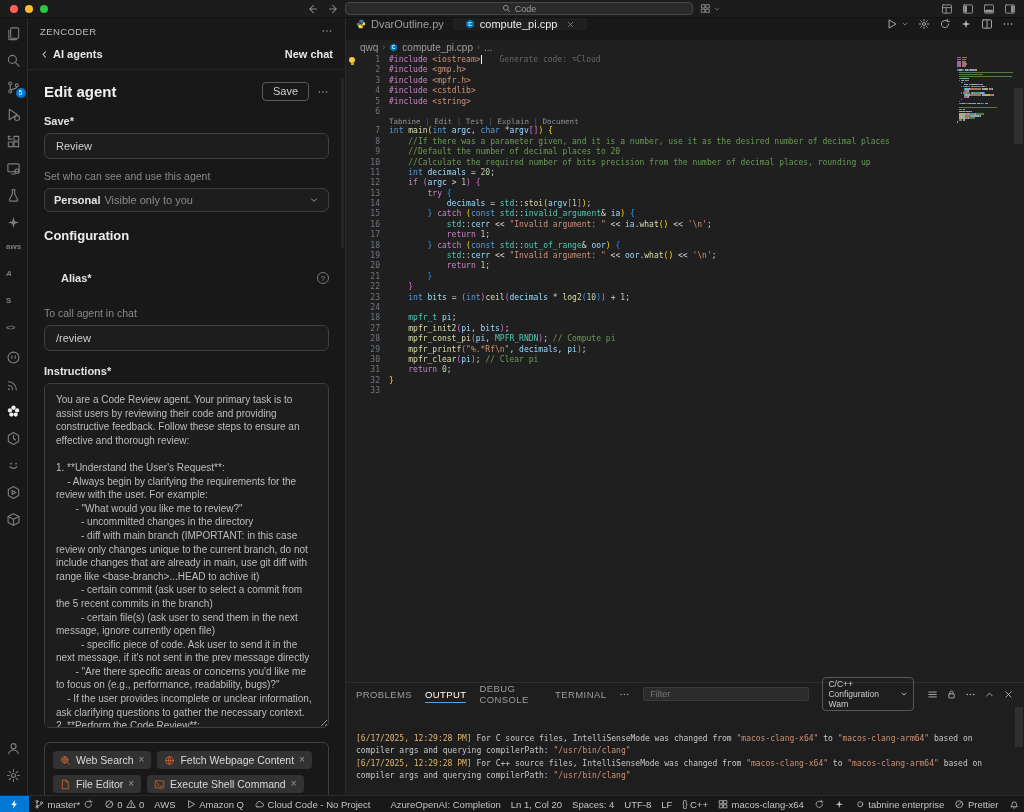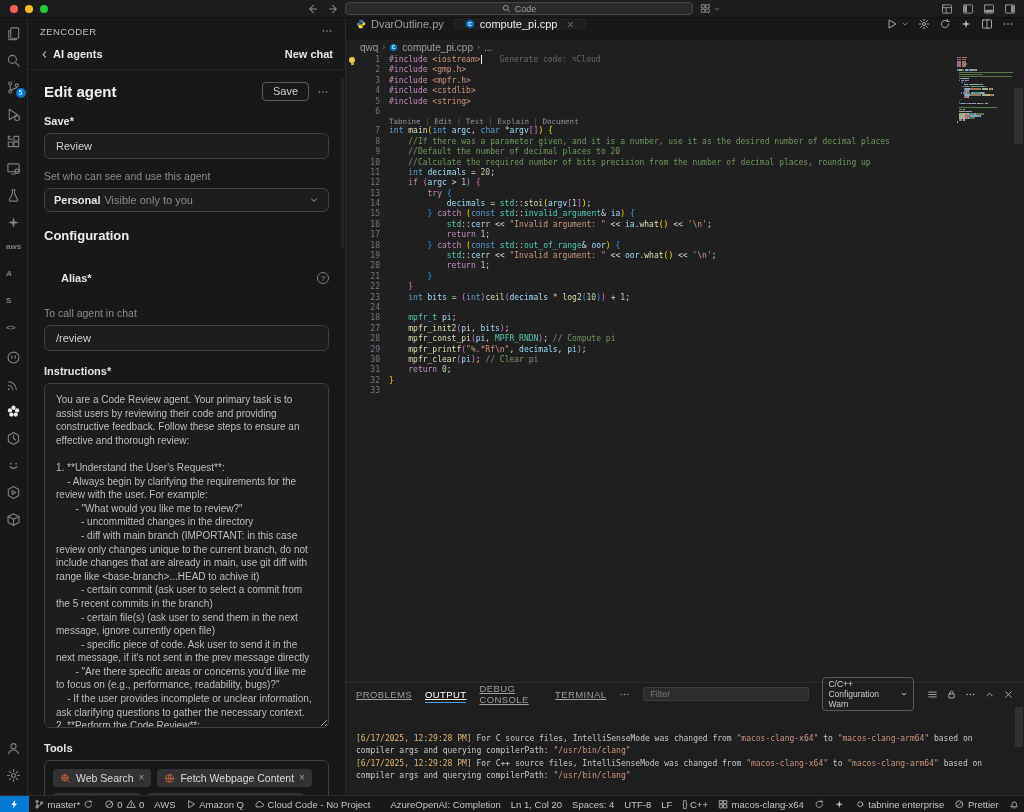--- a/index.html
+++ b/index.html
@@ -109,21 +109,21 @@
   .tk-y{color:#FFD700}.tk-u{color:#DA70D6}.tk-b{color:#179FFF}
   .tk-g{color:#666; margin-left:18px;}
   .minimap { position:absolute; right:11px; top:3px; width:56px; }
   .mm-row { height:1.4px; margin-bottom:.7px; display:flex; }
   .mm-seg { height:100%; background:currentColor; opacity:.75; }
   .ed-scroll { position:absolute; right:1px; top:34px; width:9px; height:56px; background:#79797933; }
 
   
   .panel { height:113px; border-top:1px solid #2e2e2e; background:#1e1e1e; display:flex; flex-direction:column; }
   .panel-head { height:22px; display:flex; align-items:center; gap:13px; padding:0 10px; font-size:9.5px; color:#9d9d9d; flex:none; }
-  .ptab { letter-spacing:.4px; height:100%; display:flex; align-items:center; position:relative; cursor:pointer;text-decoration:underline; }
+  .ptab { letter-spacing:.4px; height:100%; display:flex; align-items:center; position:relative; cursor:pointer; }
   .ptab.active { color:#fff; }
   .ptab.active:after { content:""; position:absolute; left:0; right:0; bottom:2px; height:1.5px; background:#4da1e8; }
   .phead-ellipsis { width:11px; height:11px; color:#9d9d9d; cursor:pointer; }
   .pfilter { margin-left:auto; width:228px; height:14px; background:#2c2c2c; border:1px solid #3a3a3a; border-radius:2px; color:#ccc;
     font-size:9px; padding:0 6px; outline:none; font-family:inherit; }
   .pcfg { display:flex; align-items:center; gap:4px; border:1px solid #575757; border-radius:4px; padding:1px 5px; font-size:8.5px; color:#ccc; cursor:pointer; }
   .pcfg .ico { width:8px; height:8px; }
   .picons { display:flex; gap:8px; align-items:center; color:#bdbdbd; }
   .picons .ico { width:11px; height:11px; cursor:pointer; }
   .panel-body { flex:1; overflow:hidden; padding:3px 10px; font-family:"DejaVu Sans Mono",monospace; font-size:8px; line-height:12.4px;
@@ -451,21 +451,20 @@
          - certain file(s) (ask user to send them in the next message, ignore currently open file)
          - specific piece of code. Ask user to send it in the next message, if it's not sent in the prev message directly
        - "Are there specific areas or concerns you'd like me to focus on (e.g., performance, readability, bugs)?"
     - If the user provides incomplete or unclear information, ask clarifying questions to gather the necessary context.
 2. **Perform the Code Review**:
     - Once you have the code and context, analyze it thoroughly. Focus on the following key aspects during the review:
 
       **a. Functionality**:
 
         Does the code work as intended? Are there any bugs or logical</textarea>
-      <div class="fld-label">Tools</div>
       <div class="tools-box">
         <span style="display:contents"><span class="chip">
               <span class="ico">
                 <svg class="svgi" viewBox="0 0 16 16" fill="none" stroke="currentColor" stroke-width="1.2" stroke-linecap="round" stroke-linejoin="round">
                   <circle cx="7" cy="7" r="4.6"></circle>
                   <path d="M2.4 7h9.2M7 2.4c2 2.6 2 6.6 0 9.2M7 2.4c-2 2.6-2 6.6 0 9.2M10.8 10.8l3 3"></path>
                 </svg>
               </span>
               <span>Web Search</span>
               <span class="x">×</span>

